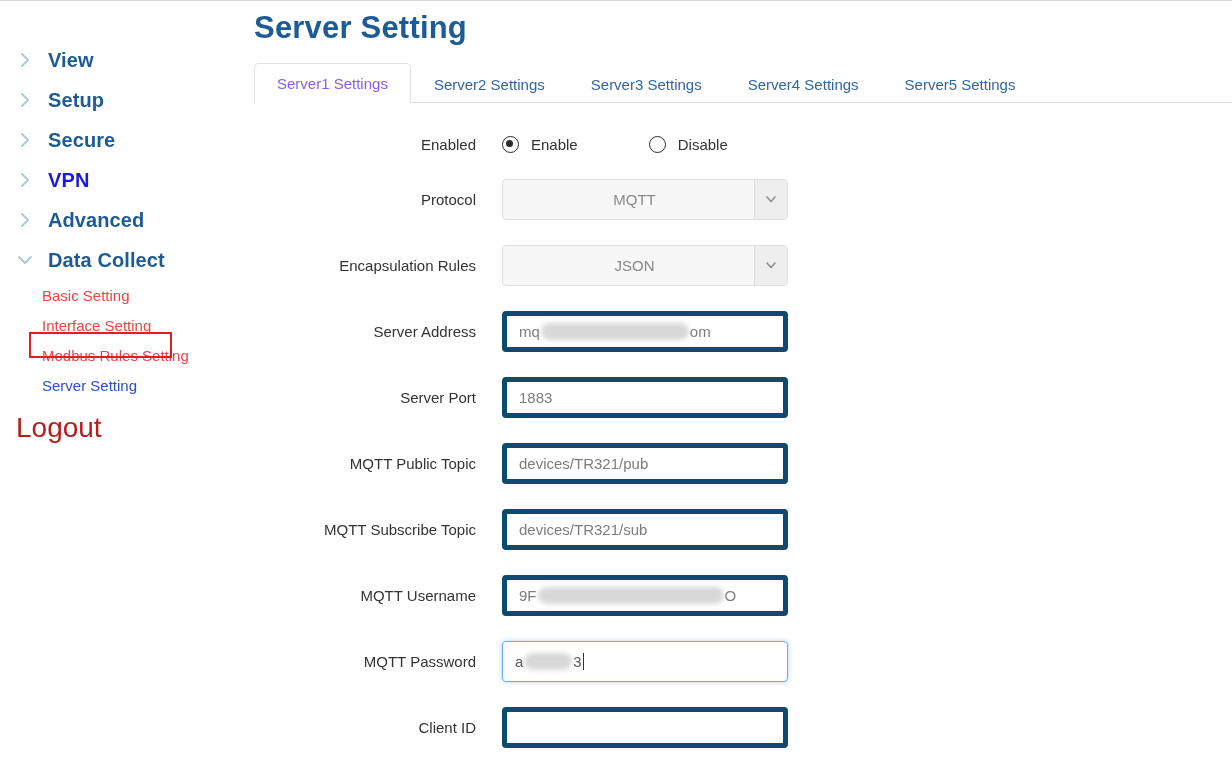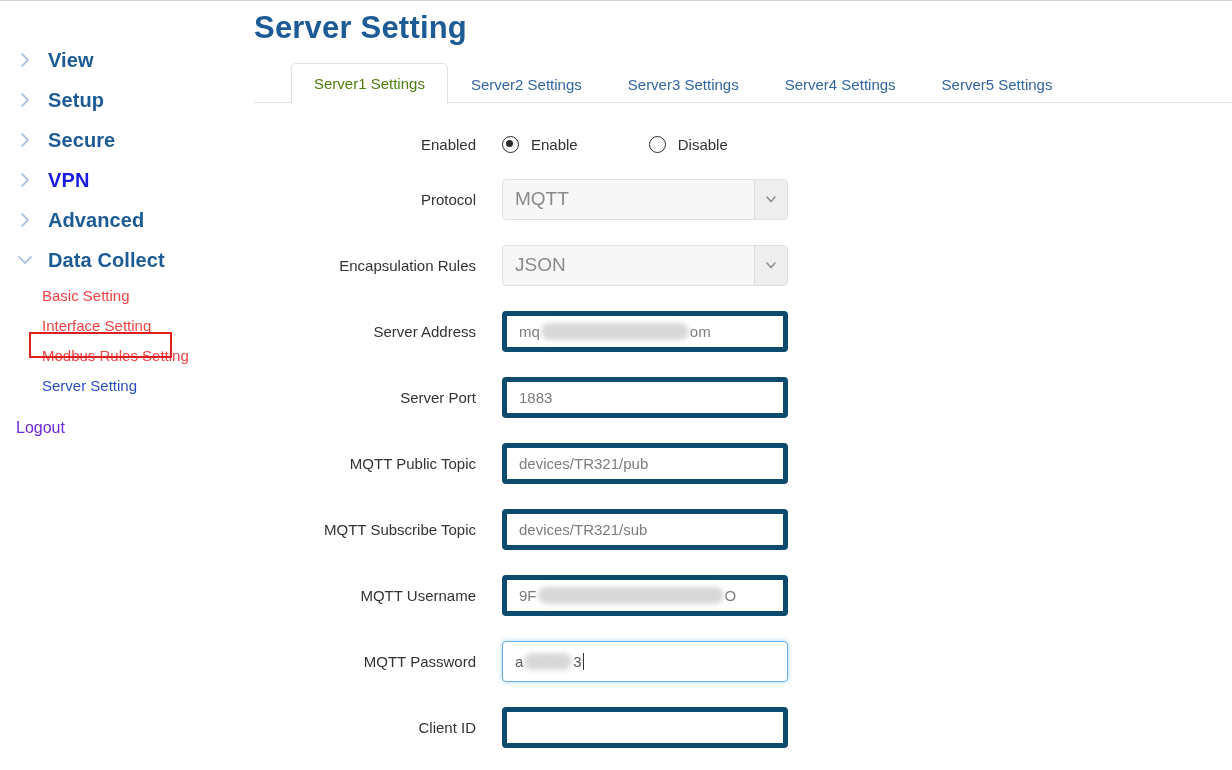--- a/index.html
+++ b/index.html
@@ -74,22 +74,22 @@
     position: absolute;
     left: 29px;
     top: 332px;
     width: 143px;
     height: 26px;
     border: 2px solid #e02020;
     box-sizing: border-box;
     pointer-events: none;
   }
   .logout {
-    font-size: 16px;
-    color: #6d28d9;
+    font-size: 28px;
+    color: #b91c1c;
     padding-left: 16px;
     margin-top: 12px;
     height: 32px;
     display: flex;
     align-items: center;
     cursor: pointer;
   }
 
   
   .main {
@@ -135,29 +135,28 @@
     color: #3366a0;
     padding: 0 22px;
     height: 38px;
     line-height: 38px;
     border: 1px solid transparent;
     box-sizing: border-box;
     cursor: pointer;
     white-space: nowrap;
   }
   .tab.active {
-    color: #4d7c0f;
+    color: #8b5cf6;
     background: #ffffff;
     border: 1px solid #e2e2e2;
     border-bottom-color: #ffffff;
     border-radius: 5px 5px 0 0;
     height: 41px;
     line-height: 39px;
     margin-bottom: -1px;
-    margin-left: 37px;
   }
 
   
   .form {
     margin-top: 26px;
   }
   .row {
     display: flex;
     align-items: center;
     height: 42px;
@@ -166,21 +165,21 @@
   .row.radio-row { margin-bottom: 19px; height: 30px; }
   .lbl {
     width: 262px;
     text-align: right;
     font-size: 15px;
     color: #333333;
     padding-right: 26px;
     box-sizing: border-box;
     flex: 0 0 262px;
   }
-  .ctl { position: relative; }
+  .ctl { position: relative; text-align: center; }
 
   .radios { display: flex; align-items: center; }
   .radio-item {
     display: flex;
     align-items: center;
     cursor: pointer;
   }
   .radio-item + .radio-item { margin-left: 28px; padding-left: 43px; }
   .radio-dot {
     width: 17px; height: 17px;
@@ -212,21 +211,21 @@
     border: 1px solid #e0e0e0;
     border-radius: 4px;
     box-sizing: border-box;
     display: flex;
     align-items: center;
     cursor: pointer;
   }
   .select-value {
     flex: 1;
     padding-left: 12px;
-    font-size: 19px;
+    font-size: 15px;
     color: #8a8a8a;
     overflow: hidden;
     white-space: nowrap;
   }
   .select-btn {
     width: 32px;
     height: 39px;
     flex: 0 0 32px;
     background: #eeeeee;
     border-left: 1px solid #dcdcdc;

